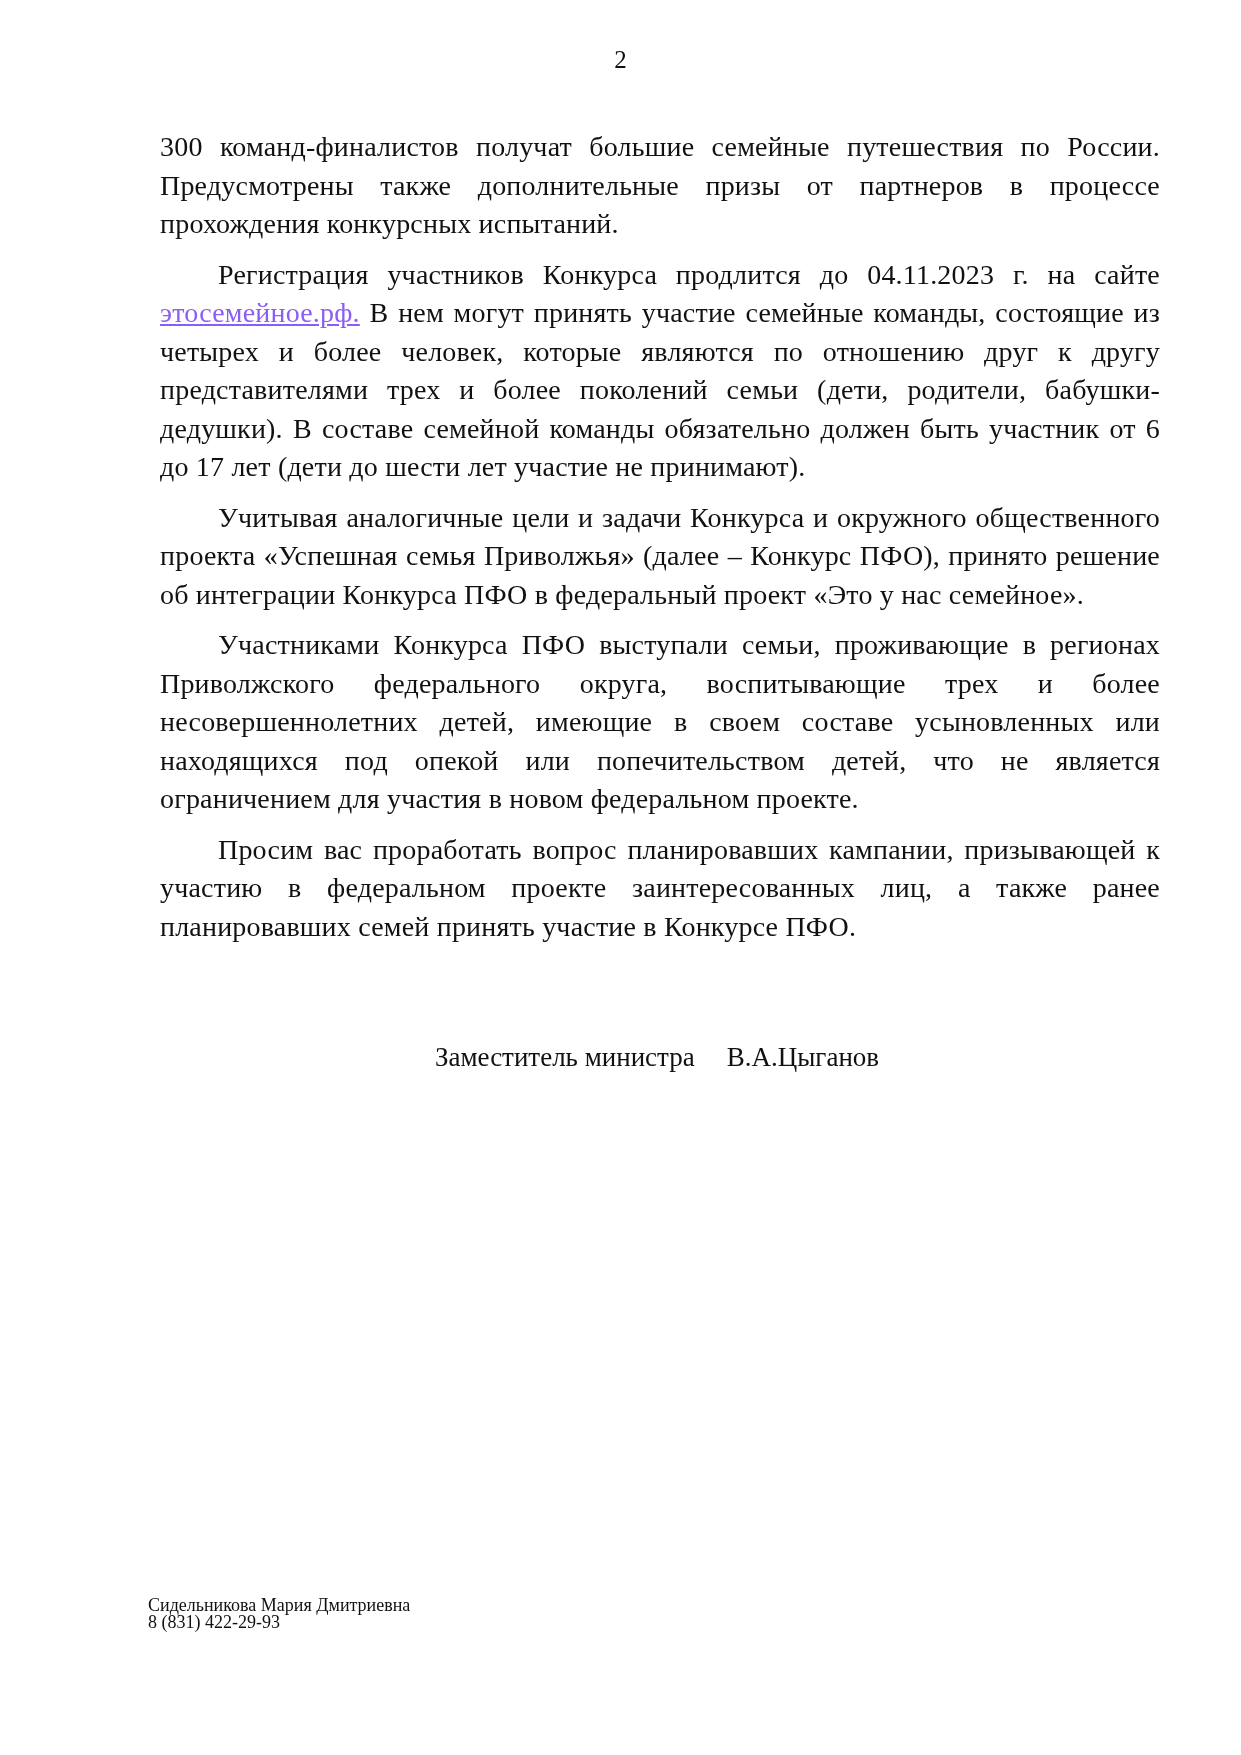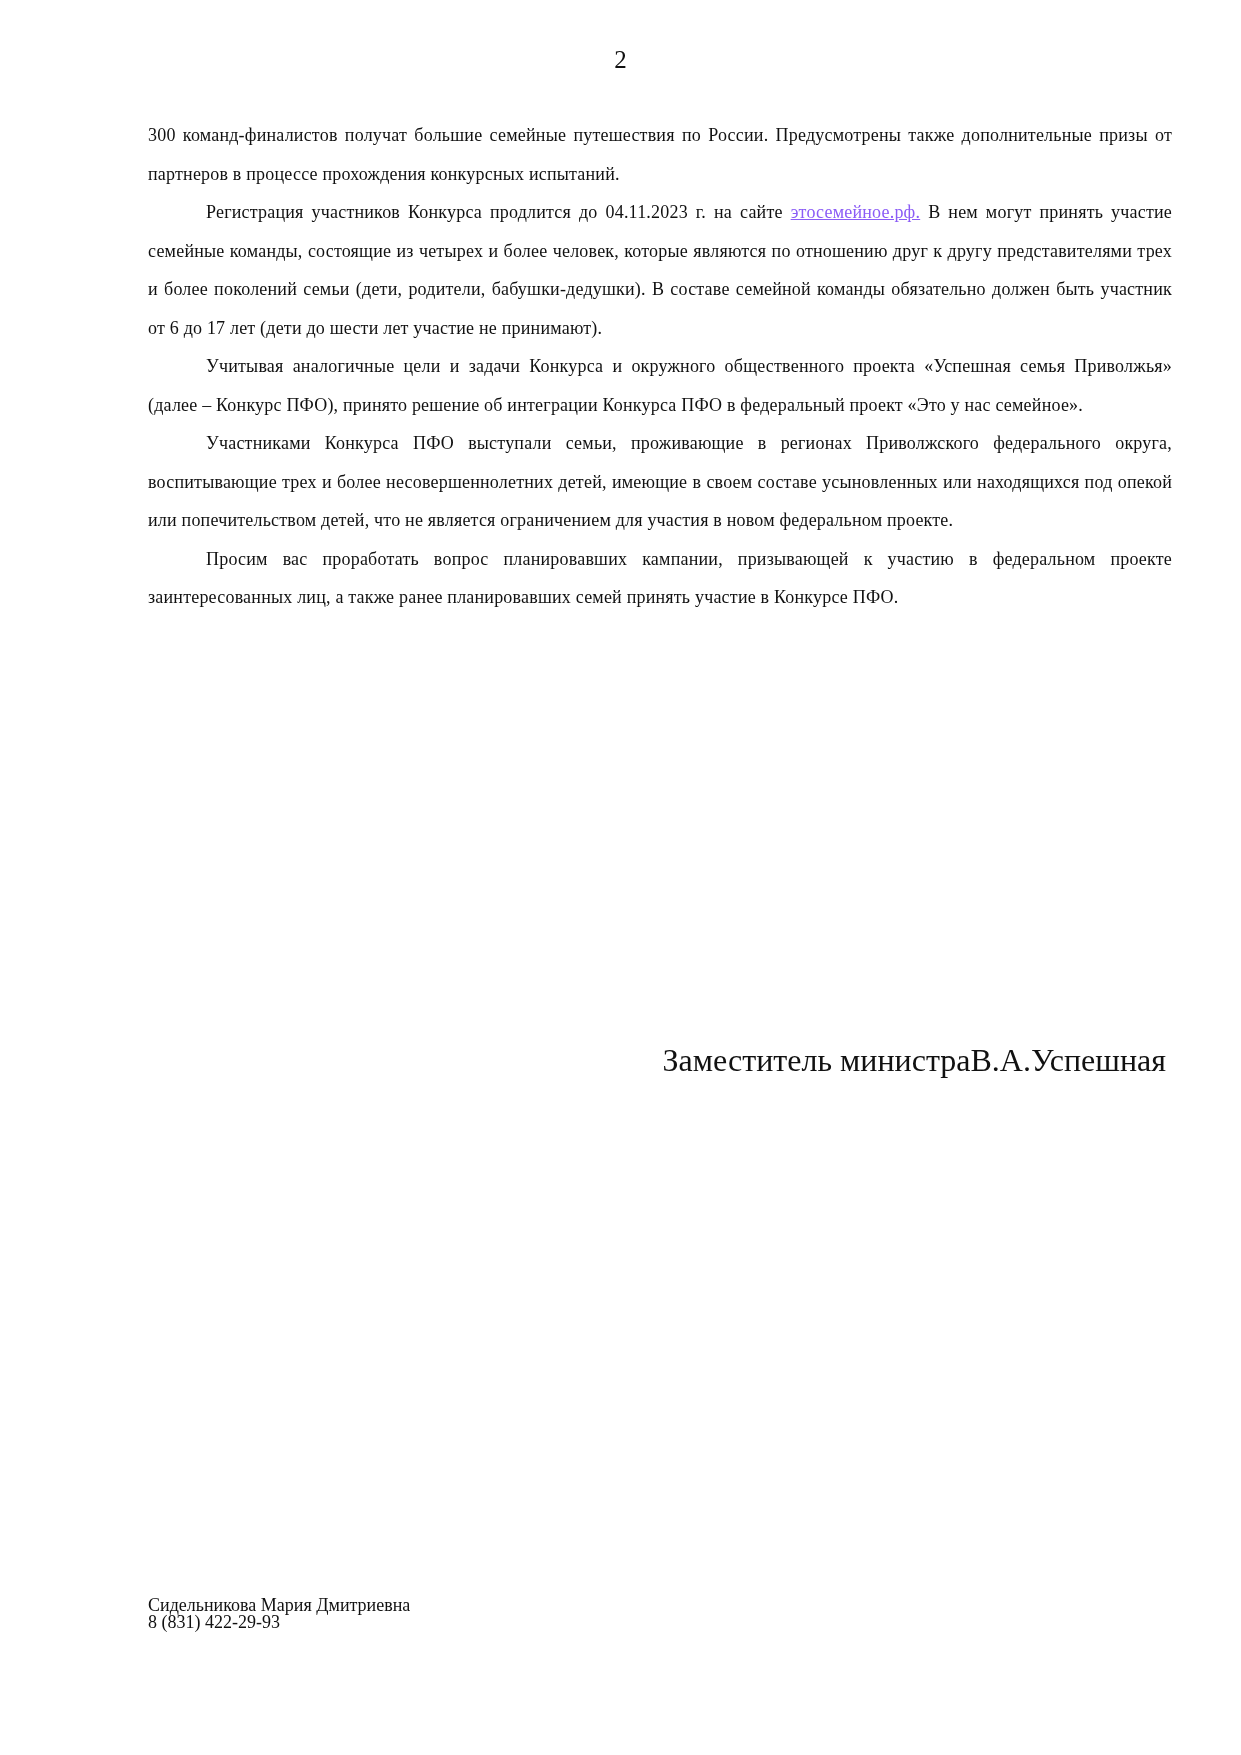--- a/index.html
+++ b/index.html
@@ -1,42 +1,42 @@
 <!DOCTYPE html>
 <html><head>
 <meta charset="utf-8">
 <style>
   html, body { margin: 0; padding: 0; background: #ffffff; }
   body { width: 1241px; height: 1755px; position: relative; overflow: hidden;
          font-family: "Liberation Serif", serif; color: #111111; }
   .page-number { position: absolute; top: 46px; left: 0; width: 1241px; text-align: center;
                  font-size: 25px; }
   .body-text { position: absolute; top: 116px; left: 148px; width: 1024px; }
-  .para { margin: 0; font-size: 18px; line-height: 38.5px; text-align: justify;
+  .para { margin: 12px; font-size: 28px; line-height: 38.5px; text-align: justify;
           text-align-last: left; letter-spacing: 0.2px; }
   .para.indent { text-indent: 58px; }
   .link { text-decoration: underline; color: #8b5cf6; }
-  .signature { position: absolute; top: 1042px; left: 148px; width: 1018px; font-size: 32px;
-               display: flex; justify-content: flex-end; }
+  .signature { position: absolute; top: 1042px; left: 148px; width: 1018px; font-size: 27px;
+               display: flex; justify-content: center; gap: 32px; }
   .footer { position: absolute; top: 1597px; left: 148px; font-size: 18px; line-height: 17px; }
 </style>
 </head>
 <body>
 
 <div class="page-number">2</div>
 
 <div class="body-text">
   <p class="para">300 команд-финалистов получат большие семейные путешествия по России. Предусмотрены также дополнительные призы от партнеров в процессе прохождения конкурсных испытаний.</p>
   <p class="para indent"><span>Регистрация участников Конкурса продлится до 04.11.2023 г. на сайте </span><span class="link">этосемейное.рф.</span><span> В нем могут принять участие семейные команды, состоящие из четырех и более человек, которые являются по отношению друг к другу представителями трех и более поколений семьи (дети, родители, бабушки-дедушки). В составе семейной команды обязательно должен быть участник от 6 до 17 лет (дети до шести лет участие не принимают).</span></p>
   <p class="para indent">Учитывая аналогичные цели и задачи Конкурса и окружного общественного проекта «Успешная семья Приволжья» (далее – Конкурс ПФО), принято решение об интеграции Конкурса ПФО в федеральный проект «Это у нас семейное».</p>
   <p class="para indent">Участниками Конкурса ПФО выступали семьи, проживающие в регионах Приволжского федерального округа, воспитывающие трех и более несовершеннолетних детей, имеющие в своем составе усыновленных или находящихся под опекой или попечительством детей, что не является ограничением для участия в новом федеральном проекте.</p>
   <p class="para indent">Просим вас проработать вопрос планировавших кампании, призывающей к участию в федеральном проекте заинтересованных лиц, а также ранее планировавших семей принять участие в Конкурсе ПФО.</p>
 </div>
 
 <div class="signature">
   <span>Заместитель министра</span>
-  <span>В.А.Успешная</span>
+  <span>В.А.Цыганов</span>
 </div>
 
 <div class="footer">
   <div>Сидельникова Мария Дмитриевна</div>
   <div>8 (831) 422-29-93</div>
 </div>
 
 </body></html>

